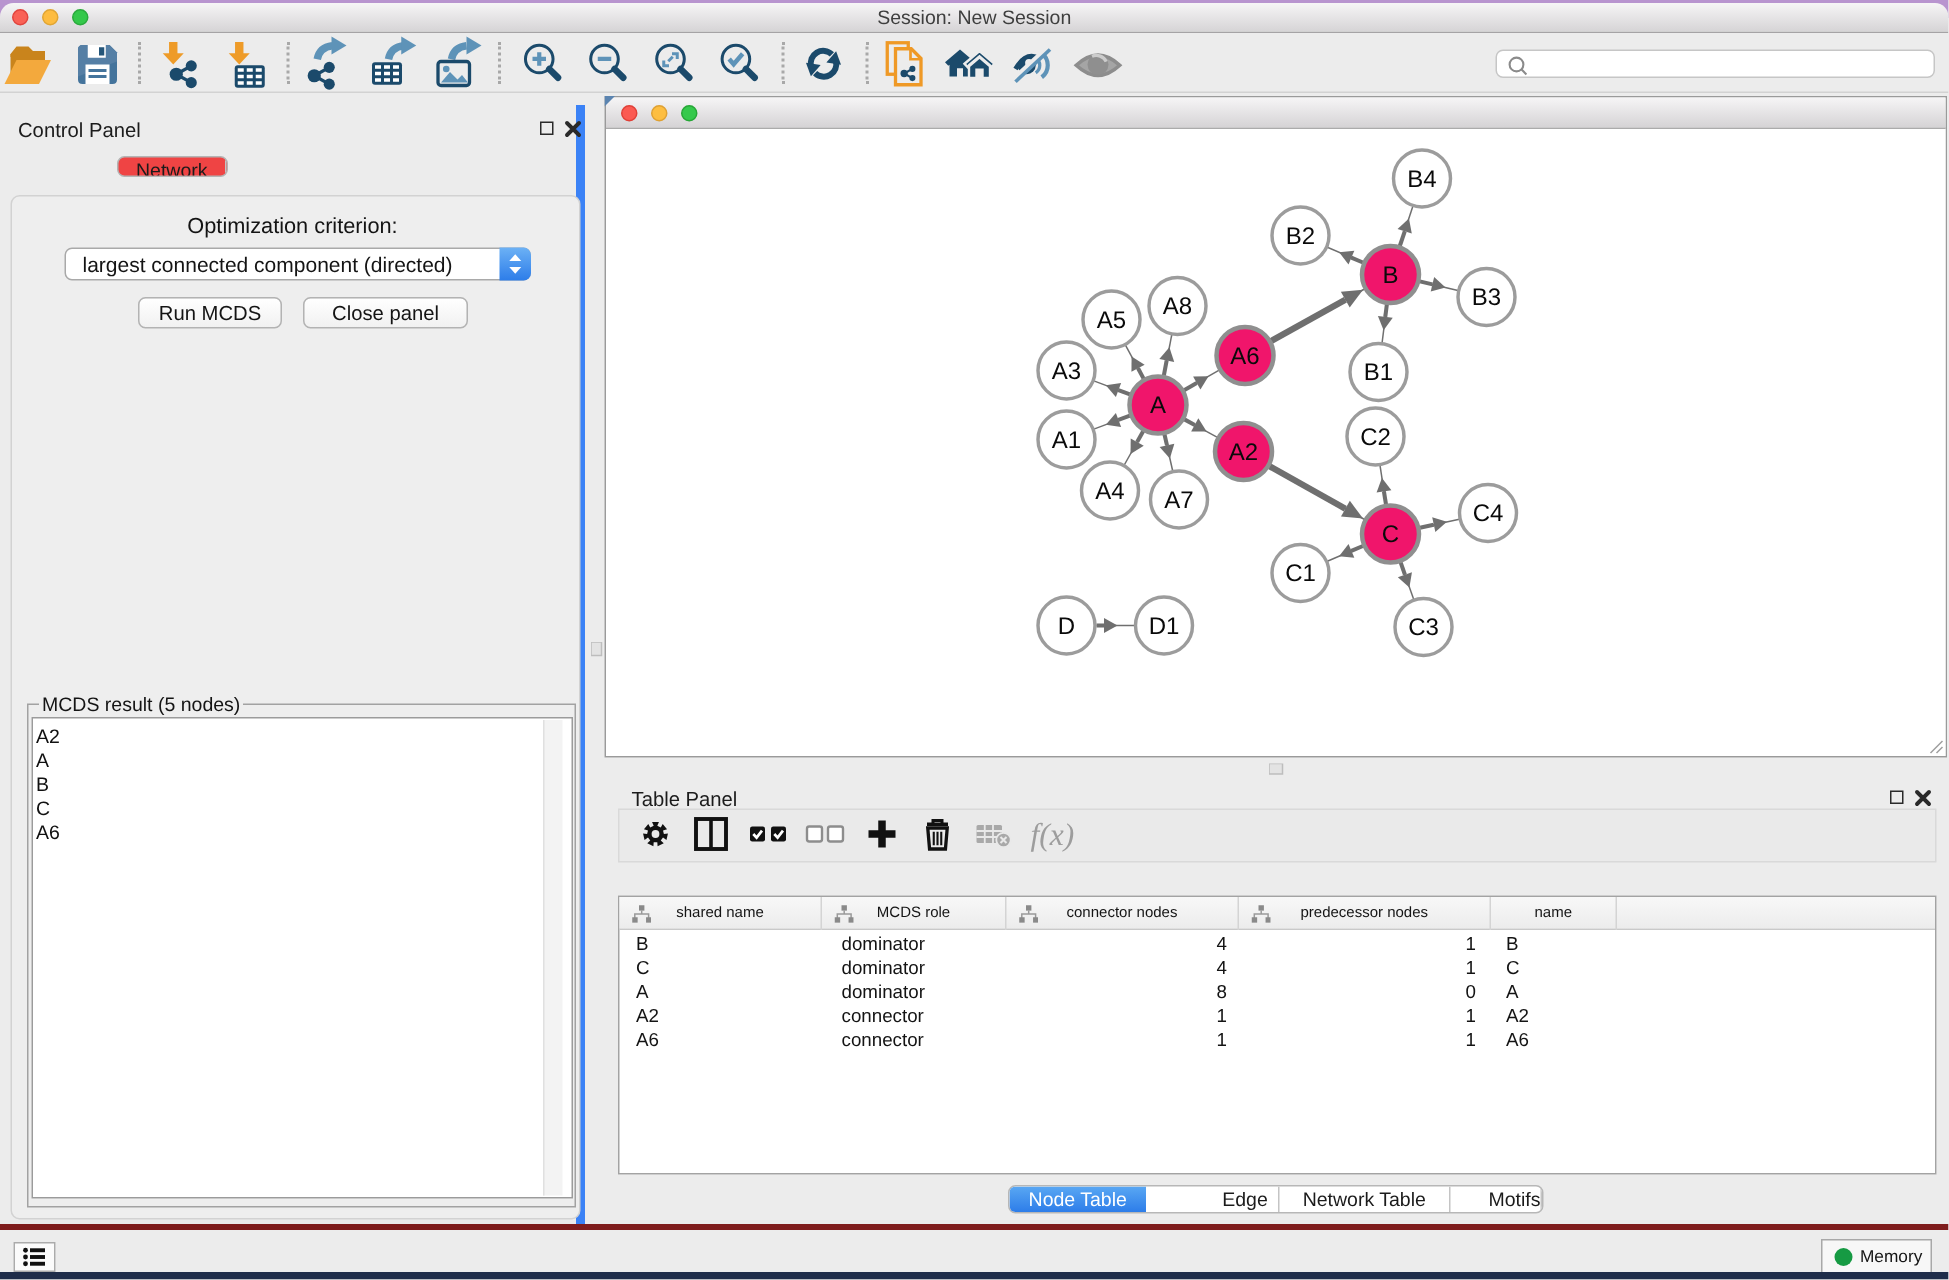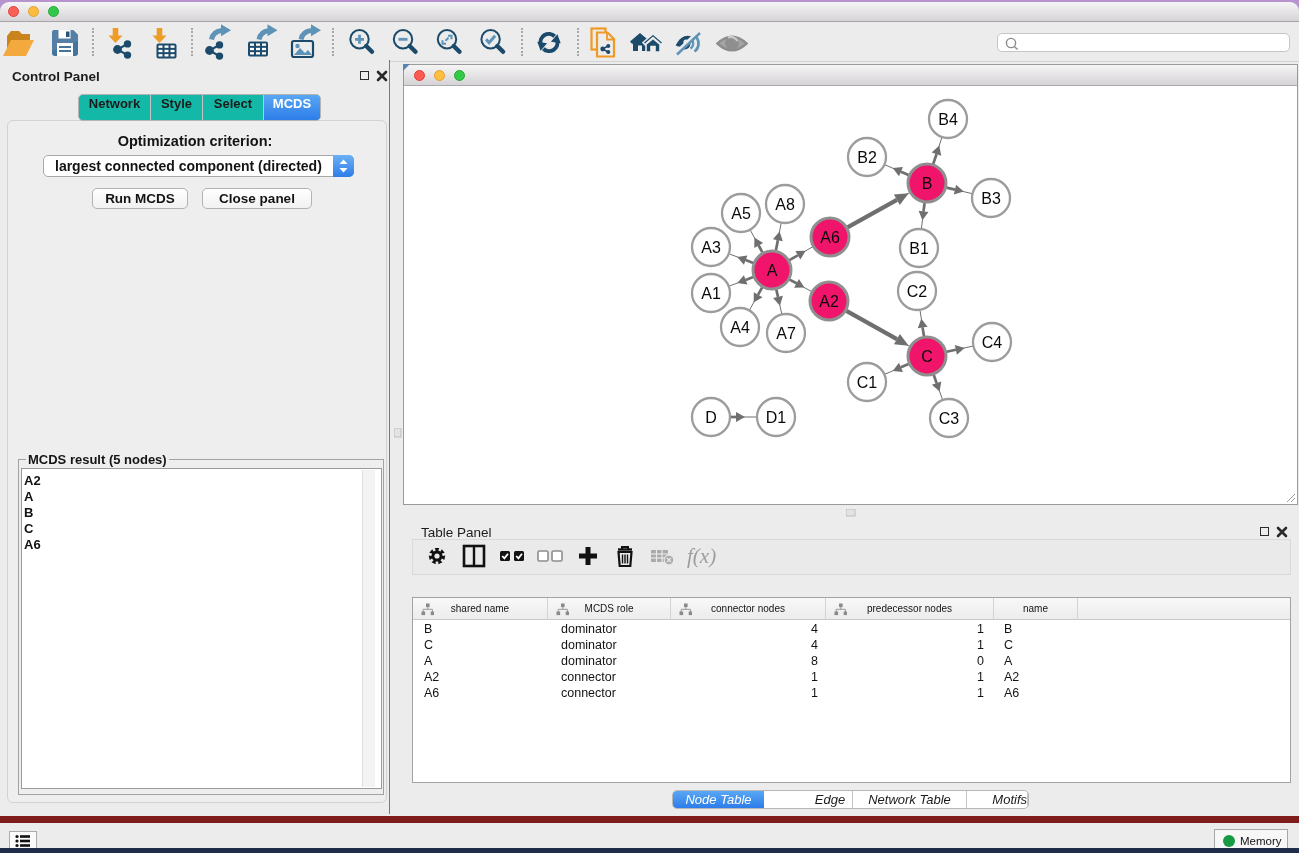--- a/index.html
+++ b/index.html
@@ -15,28 +15,28 @@
   font-size:13px; color:#3e3e3e; }
 .tl { position:absolute; border-radius:50%; }
 
 #toolbar { left:0; top:22px; width:1299px; height:40px; background:#ececec;
   border-bottom:1px solid #d2d2d2; }
 .tsep { position:absolute; top:6px; height:28px; width:0;
   border-left:2px dotted #a8a8a8; }
 #search { position:absolute; left:997px; top:11px; width:293px; height:19px;
   background:#fff; border:1px solid #c6c6c6; border-radius:5px; }
 
-#cpanel { left:0; top:60px; width:390px; height:754px; background:#ececec;
-  border-right:1px solid #3b82f6;font-weight:bold; }
+#cpanel { left:0; top:70px; width:390px; height:754px; background:#ececec;
+  border-right:6px solid #3b82f6; }
 .ptitle { position:absolute; font-size:13.5px; color:#1c1c1c; }
 .sqico { position:absolute; width:9px; height:9px; border:1.6px solid #2a2a2a; background:transparent; }
 #tabbox { position:absolute; left:7px; top:60px; width:380px; height:683px;
   border:1px solid #d2d2d2; border-radius:6px; background:#eeeeee; }
-#tabs { position:absolute; left:78px; top:34px; height:27px; display:flex;
-  border:1px solid #b4b4b4; border-radius:5px; background:#14b8a6; overflow:hidden; }
+#tabs { position:absolute; left:78px; top:34px; height:14px; display:flex;
+  border:1px solid #b4b4b4; border-radius:5px; background:#ef4444; overflow:hidden;flex-direction:column; }
 #tabs .tab { font-size:13px; color:#1b1b1b; text-align:center; line-height:17px;
   border-right:1px solid #c4c4c4; }
 #tabs .tab.sel { background:linear-gradient(#59a7f3,#2d7de9); color:#fff; border-right:none; }
 #optlabel { position:absolute; left:0; width:390px; top:73px; text-align:center;
   font-size:14.5px; color:#141414; }
 #combo { position:absolute; left:43px; top:95px; width:311px; height:22px;
   background:#fff; border:1px solid #a9a9a9; border-radius:5px; font-size:14px;
   color:#141414; line-height:20px; padding-left:11px; }
 #stepper { position:absolute; right:-1px; top:-1px; width:21px; height:22px;
   background:linear-gradient(#6cb1f5,#2d7de9); border-radius:0 5px 5px 0; }
@@ -69,42 +69,43 @@
 #thead { position:absolute; left:0; top:0; width:100%; height:22px;
   background:linear-gradient(#f8f8f8,#ececec); border-bottom:1px solid #c9c9c9;
   font-size:10px; color:#141414; }
 .hcell { position:absolute; top:0; height:22px; border-right:1px solid #d4d4d4;
   text-align:center; line-height:22px; }
 .trow { position:absolute; font-size:12.5px; color:#141414; height:16px; line-height:16px; width:100%; }
 .trow span { position:absolute; }
 #btabs { position:absolute; left:281px; top:271px; height:19px; display:flex;
   border:1px solid #b7b7b7; border-radius:5px; background:#fff; overflow:hidden; }
 #btabs .tab { font-size:13px; color:#1b1b1b; text-align:center; line-height:17px;
-  border-right:1px solid #c4c4c4;font-style:italic; }
+  border-right:1px solid #c4c4c4; }
 #btabs .tab.sel { background:linear-gradient(#59a7f3,#2d7de9); color:#fff; border-right:none; }
 
 #status { left:0; top:816px; width:1299px; height:33px; background:#ececec;
-  border-top:7px solid #7f1d1d;padding-left:28px; }
+  border-top:4px solid #7f1d1d;padding-left:28px; }
 #lbtn { position:absolute; left:9px; top:8px; width:28px; height:20px;
   background:#fbfbfb; border:1px solid #ababab; }
 #membtn { position:absolute; left:1214px; top:6px; width:74px; height:23px;
   background:#f7f7f7; border:1px solid #a8a8a8; font-size:11.5px; color:#141414; }
 #membtn .dot { position:absolute; left:8px; top:5px; width:12px; height:12px;
   border-radius:50%; background:#169a43; }
 #membtn .txt { position:absolute; left:25px; top:4.5px; }
 #bottomstrip { left:0; top:848px; width:1299px; height:5px; background:#1f2d4a; }
 .grip { position:absolute; }
 </style>
 </head>
 <body>
 <div id="purple" class="abs"></div>
 <div id="titlebar" class="abs">
   <div class="tl" style="left:7.5px;top:4px;width:11px;height:11px;background:#f96156;border:1px solid #e0443e;"></div>
   <div class="tl" style="left:27.5px;top:4px;width:11px;height:11px;background:#fdbc40;border:1px solid #e0a534;"></div>
   <div class="tl" style="left:47.5px;top:4px;width:11px;height:11px;background:#34c84a;border:1px solid #2aa93c;"></div>
+  <div class="title">Session: New Session</div>
 </div>
 <div id="toolbar" class="abs">
 <svg width="1299" height="40" style="position:absolute;left:0;top:0;">
 <path d="M7,14 l4,-5 h8 l3,3 h8 v4 h-23 z" fill="#c9841c"></path>
 <path d="M7,34 L7,14 h23 l0,6 h-16 z" fill="#c9841c"></path>
 <path d="M3,34 L11,18 h23 L26,34 z" fill="#f3a93d"></path>
 <path d="M52,11 q0,-3 3,-3 h18 l5,5 v18 q0,3 -3,3 h-20 q-3,0 -3,-3 z" fill="#44749c"></path>
 <path d="M52,11 q0,-3 3,-3 h18 l5,5 v6 l-26,10 z" fill="#557fa5"></path>
 <rect x="58.5" y="8" width="12" height="8.5" fill="#fff"></rect>
 <rect x="66" y="9.5" width="3.5" height="5.5" fill="#25567a"></rect>

